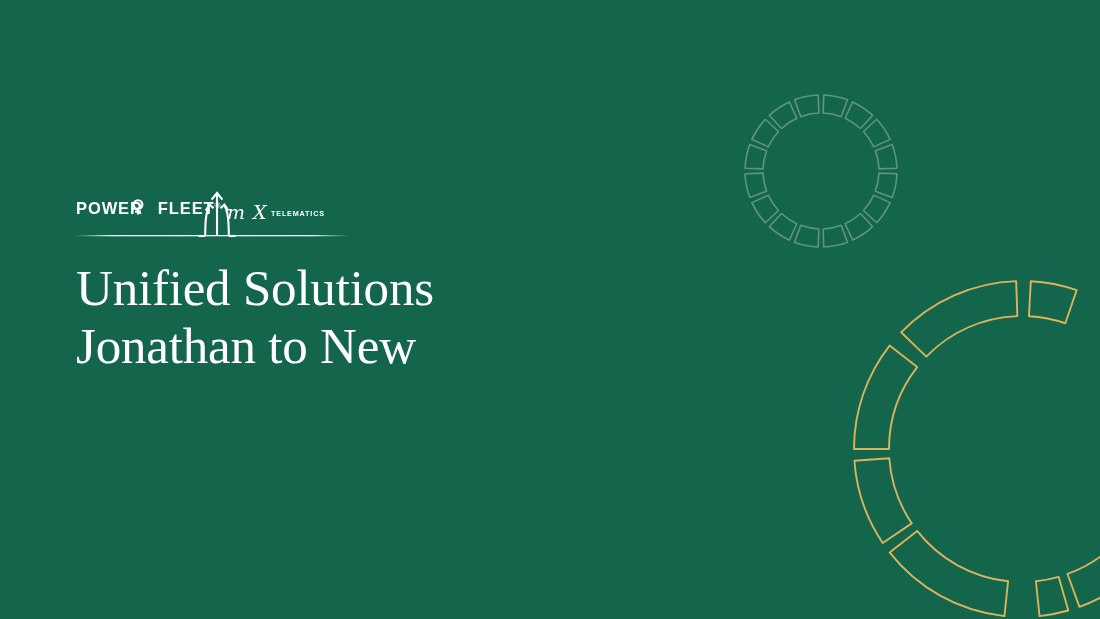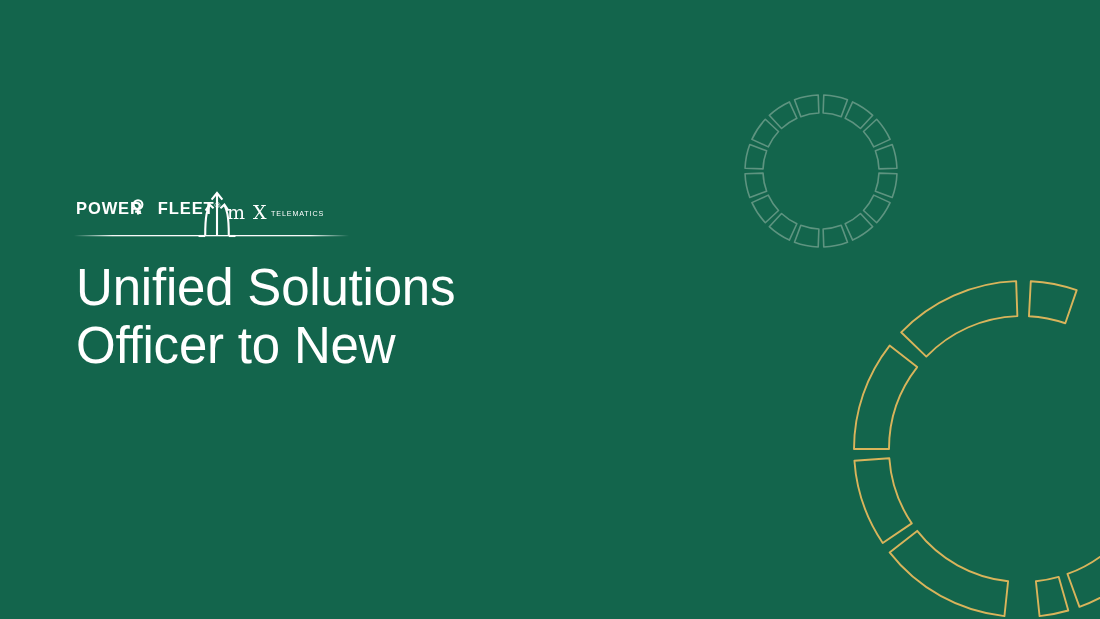--- a/index.html
+++ b/index.html
@@ -71,53 +71,55 @@
   #mix-arrows {
     position: absolute;
     left: 122px;
     top: 0px;
   }
   #mix-script {
     position: absolute;
     left: 153px;
     top: 17px;
     font-family: "DejaVu Serif", serif;
+    font-style: italic;
     font-size: 19px;
     color: #ffffff;
     white-space: nowrap;
     line-height: 1;
     letter-spacing: 1px;
   }
   #telematics-word {
     position: absolute;
     left: 197px;
     top: 24px;
     font-family: "Liberation Sans", sans-serif;
     font-size: 7.2px;
     letter-spacing: 0.85px;
     color: #ffffff;
     white-space: nowrap;
     line-height: 1;
+    font-weight: bold;
   }
   #logo-underline {
     position: absolute;
     left: 0;
     top: 48px;
     width: 275px;
     height: 3px;
   }
 
   
   #headline {
     position: absolute;
     left: 76px;
     top: 259px;
     width: 620px;
     color: #ffffff;
-    font-family: Liberation Sans, sans-serif;
+    font-family: Liberation Serif, serif;
     font-weight: 300;
     font-size: 51px;
     line-height: 58px;
     letter-spacing: -0.2px;
   }
   #headline .hl {
     display: block;
     white-space: nowrap;
   }
 
@@ -214,17 +216,17 @@
           <stop offset="0.86" stop-color="#ffffff" stop-opacity="0.95"></stop>
           <stop offset="1" stop-color="#ffffff" stop-opacity="0"></stop>
         </linearGradient>
       </defs>
       <rect x="0" y="1" width="275" height="1.3" fill="url(#ul-grad)"></rect>
     </svg>
   </div>
 
   <div id="headline">
     <span class="hl">Unified Solutions</span>
-    <span class="hl">Officer to New</span>
+    <span class="hl">Jonathan to New</span>
   </div>
 
 
 </div>
 
 </body></html>

